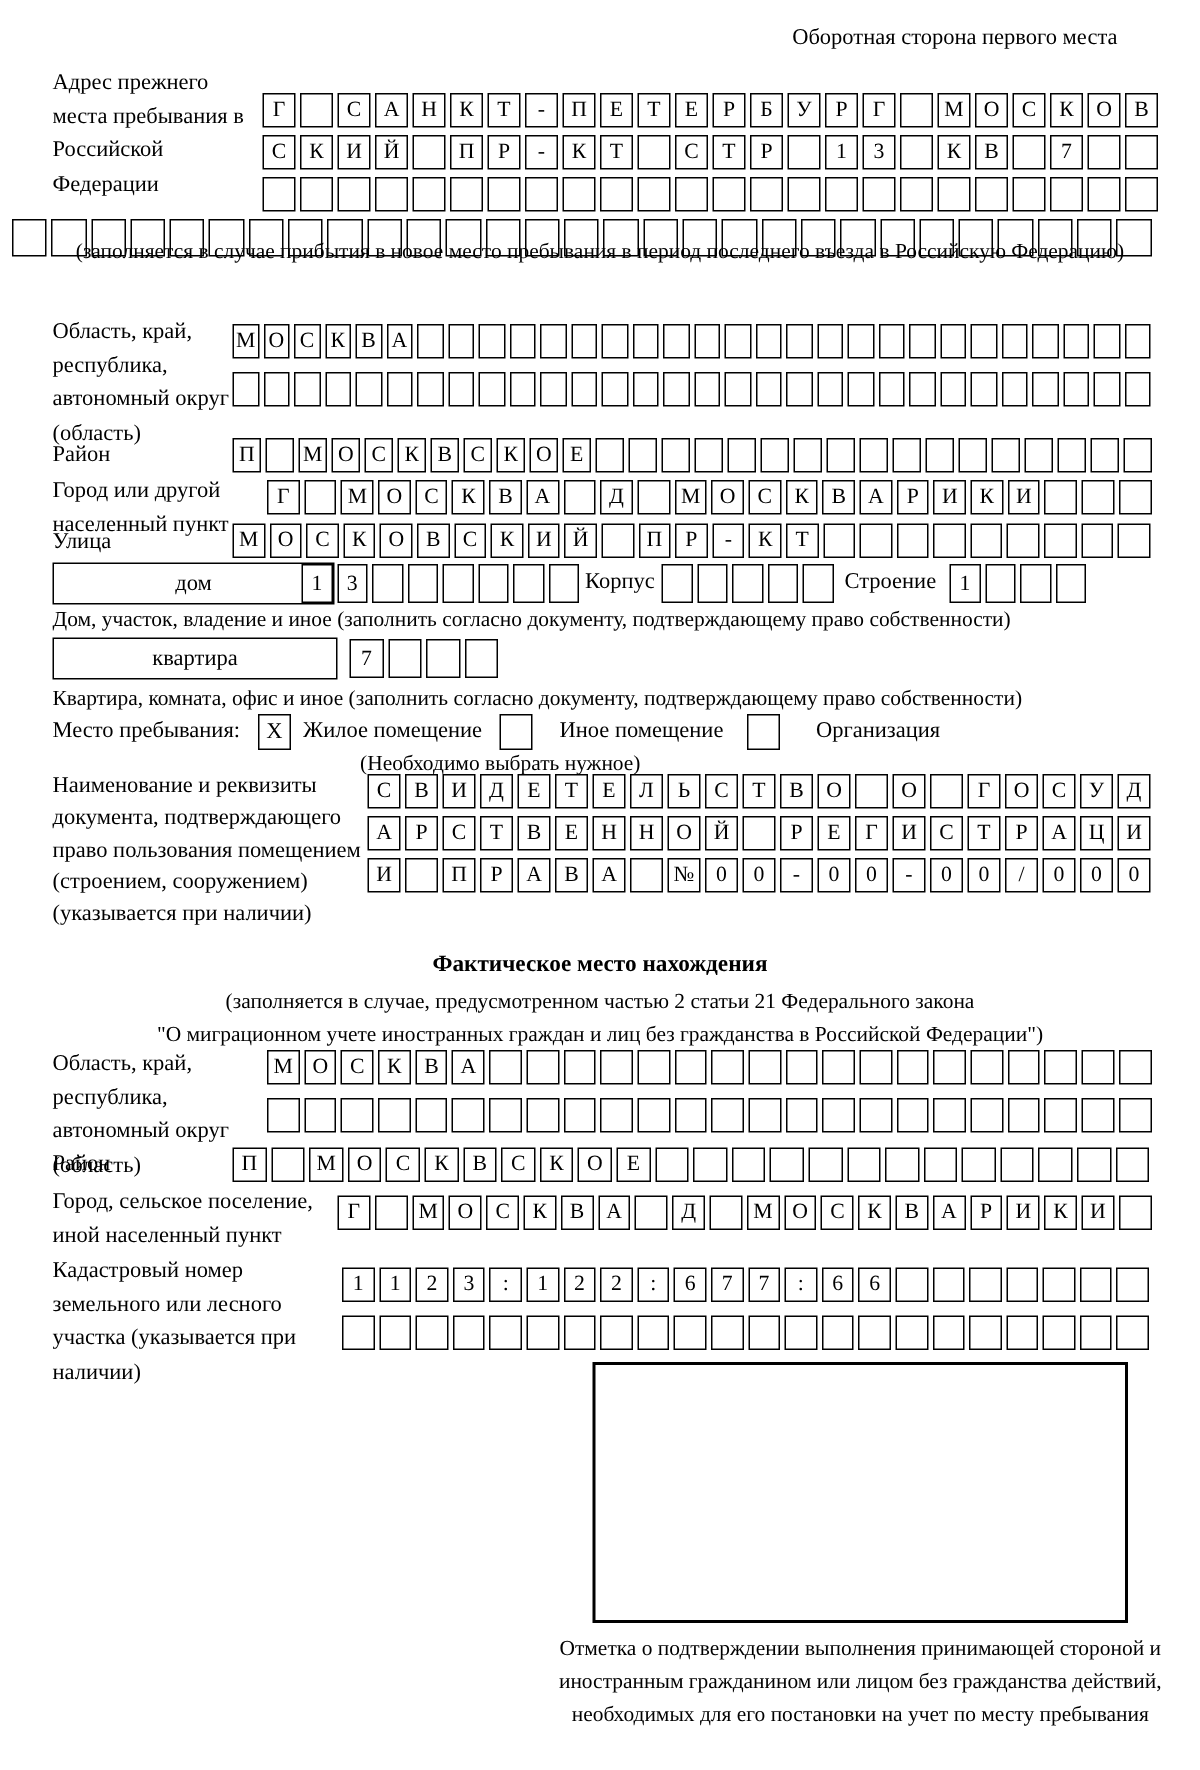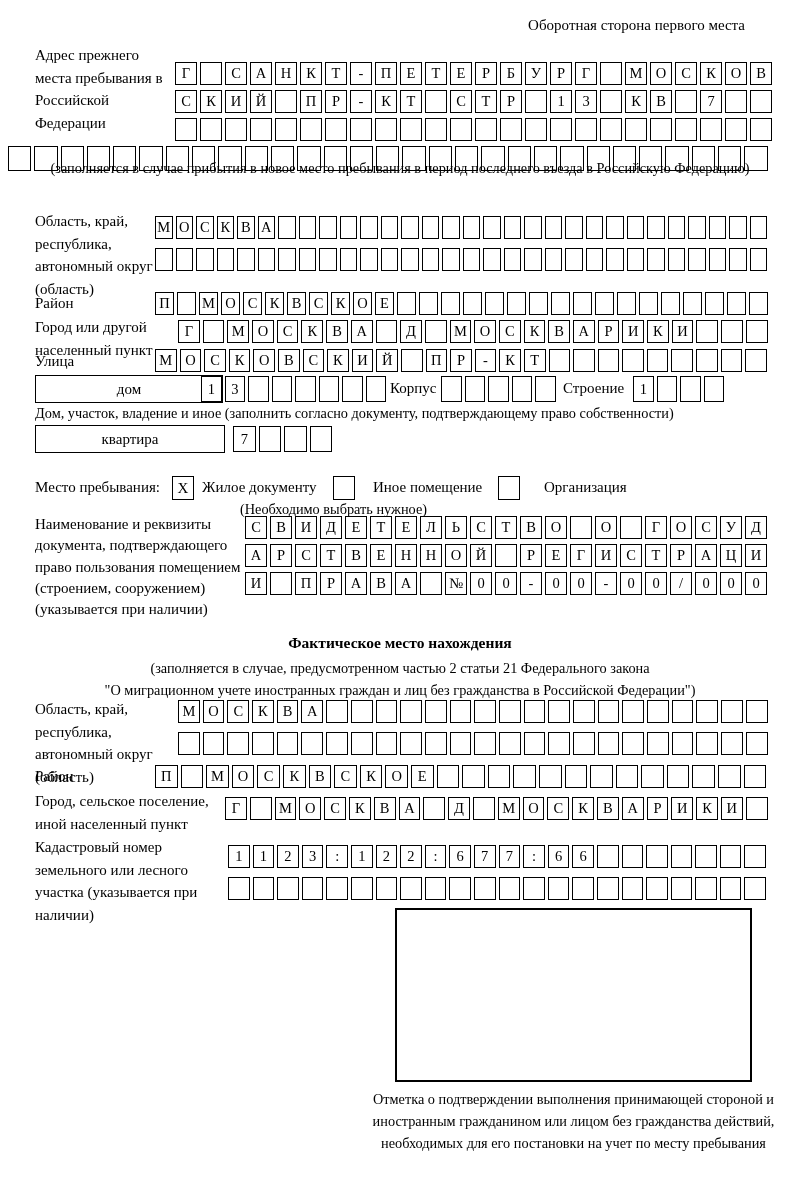--- a/index.html
+++ b/index.html
@@ -336,24 +336,25 @@
     </div>
   <div class="note" style="left:35px;top:405px">Дом, участок, владение и иное (заполнить согласно документу, подтверждающему право собственности)</div>
 
   <div class="widebox" style="left:35px;top:425px;width:190px">квартира</div>
   <div class="row" style="left:233px;top:426px;--cw:22.5px;--ch:26px">
       <span class="cell">7</span>
       <span class="cell"></span>
       <span class="cell"></span>
       <span class="cell"></span>
     </div>
+  <div class="note" style="left:35px;top:458px">Квартира, комната, офис и иное (заполнить согласно документу, подтверждающему право собственности)</div>
 
   <div class="inline-label" style="left:35px;top:479px">Место пребывания:</div>
   <div class="checkbox" style="left:172px;top:476px">X</div>
-  <div class="inline-label" style="left:202px;top:479px">Жилое документу</div>
+  <div class="inline-label" style="left:202px;top:479px">Жилое помещение</div>
   <div class="checkbox" style="left:333px;top:476px"></div>
   <div class="inline-label" style="left:373px;top:479px">Иное помещение</div>
   <div class="checkbox" style="left:498px;top:476px"></div>
   <div class="inline-label" style="left:544px;top:479px">Организация</div>
   <div class="note" style="left:240px;top:501px">(Необходимо выбрать нужное)</div>
 
   <div class="label" style="left:35px;top:514px;width:210px;line-height:1.42">Наименование и реквизиты документа, подтверждающего право пользования помещением (строением, сооружением) (указывается при наличии)</div>
   <div class="row" style="left:245px;top:516px;--cw:22px">
       <span class="cell">С</span>
       <span class="cell">В</span>

